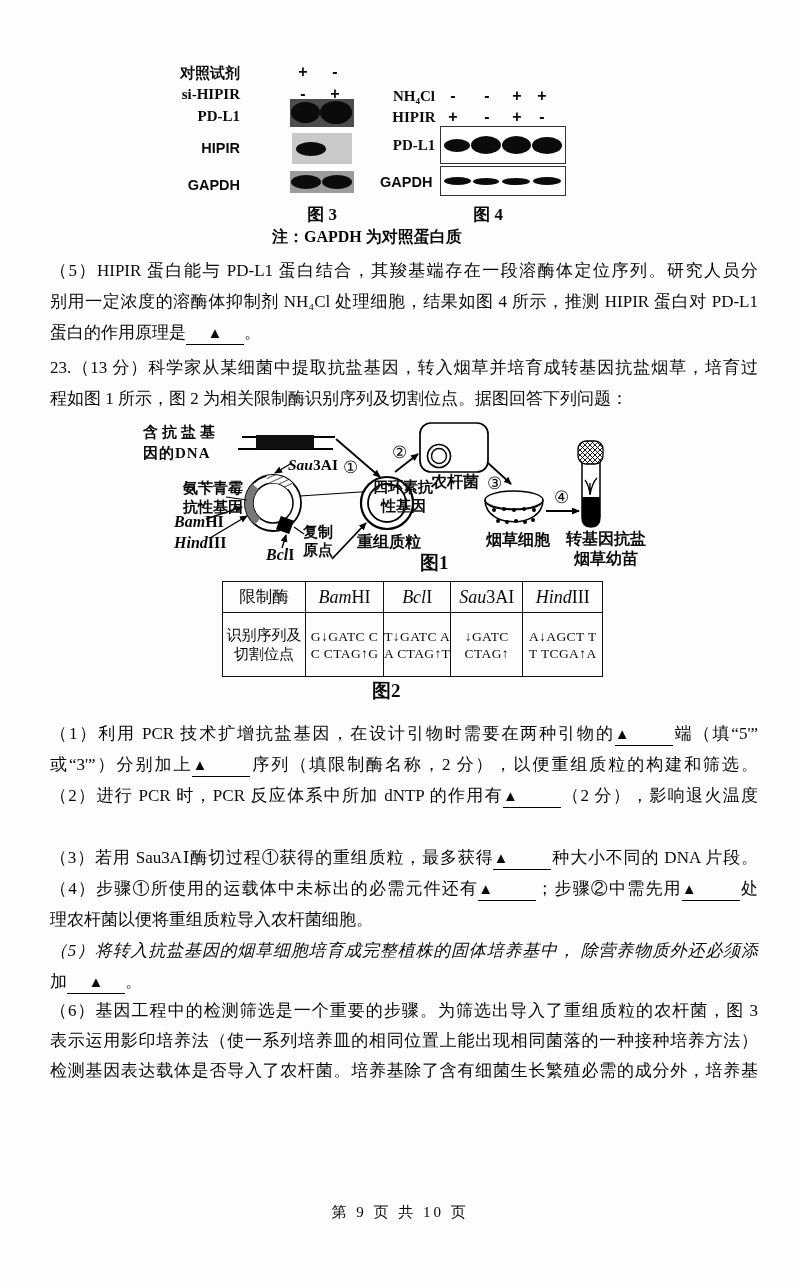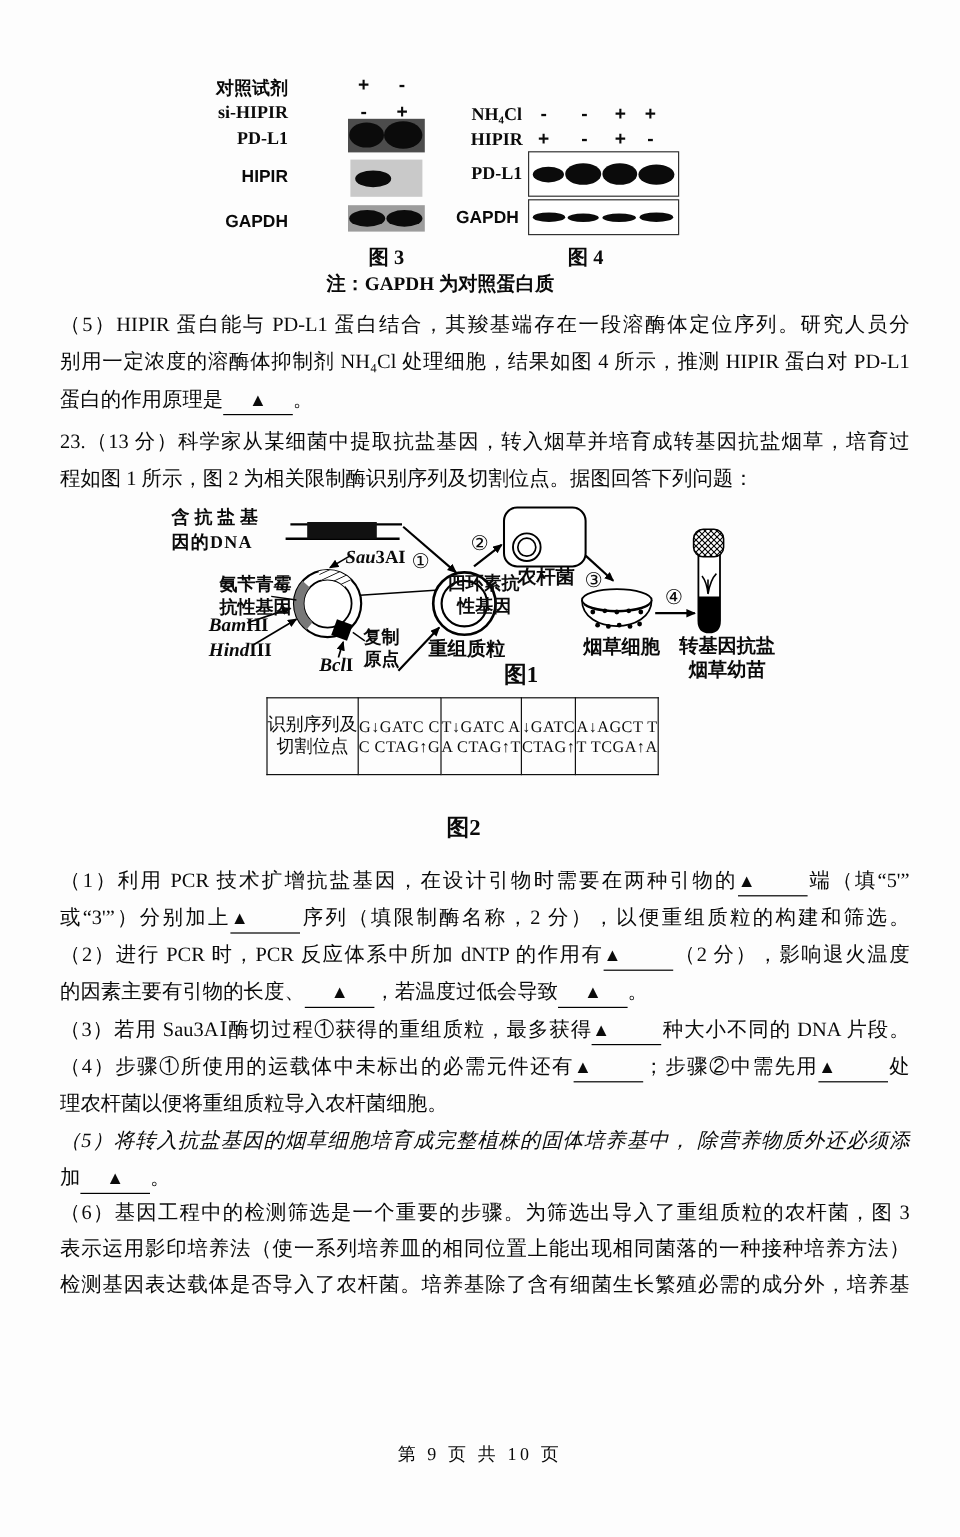--- a/index.html
+++ b/index.html
@@ -211,20 +211,27 @@
 
   <div class="step" style="left:343px;top:459px;">①</div>
   <div class="step" style="left:392px;top:444px;">②</div>
   <div class="step" style="left:487px;top:475px;">③</div>
   <div class="step" style="left:554px;top:489px;">④</div>
 
   <div class="dlab" style="left:420px;top:554px;font-size:19px;">图1</div>
 
   <table class="enz">
     <tbody>
+        <tr style="height:31px;">
+      <td style="width:82px;" class="colhead">限制酶</td>
+      <td style="width:77px;" class="enzname"><span class="it">Bam</span><span>HI</span></td>
+      <td style="width:65px;" class="enzname"><span class="it">Bcl</span><span>I</span></td>
+      <td style="width:71px;" class="enzname"><span class="it">Sau</span><span>3AI</span></td>
+      <td style="width:79px;" class="enzname"><span class="it">Hind</span><span>III</span></td>
+    </tr>
     <tr style="height:64px;">
       <td class="rowhead">
         <div>识别序列及</div>
         <div>切割位点</div>
       </td>
       <td class="seq">
         <div>G↓GATC C</div>
         <div>C CTAG↑G</div>
       </td>
       <td class="seq">
@@ -241,21 +248,20 @@
       </td>
     </tr>
   </tbody>
     </table>
   <div class="dlab" style="left:372px;top:682px;font-size:19px;">图2</div>
 
   <div class="tl full" style="top:722px;">（1）利用 PCR 技术扩增抗盐基因，在设计引物时需要在两种引物的<span class="blank">▲</span>端（填“5'”</div>
   <div class="tl full" style="top:753px;">或“3'”）分别加上<span class="blank">▲</span>序列（填限制酶名称，2 分），以便重组质粒的构建和筛选。</div>
 
   <div class="tl full" style="top:784px;">（2）进行 PCR 时，PCR 反应体系中所加 dNTP 的作用有<span class="blank">▲</span>（2 分），影响退火温度</div>
-  <div class="tl" style="top:815px;">的因素主要有引物的长度、<span class="blank">▲</span>，若温度过低会导致<span class="blank">▲</span>。</div>
 
   <div class="tl full" style="top:846px;">（3）若用 Sau3AⅠ酶切过程①获得的重组质粒，最多获得<span class="blank">▲</span>种大小不同的 DNA 片段。</div>
 
   <div class="tl full" style="top:877px;">（4）步骤①所使用的运载体中未标出的必需元件还有<span class="blank">▲</span>；步骤②中需先用<span class="blank">▲</span>处</div>
   <div class="tl" style="top:908px;">理农杆菌以便将重组质粒导入农杆菌细胞。</div>
 
   <div class="tl full" style="top:939px;font-style:italic;">（5）将转入抗盐基因的烟草细胞培育成完整植株的固体培养基中， 除营养物质外还必须添</div>
   <div class="tl" style="top:970px;">加<span class="blank">▲</span>。</div>
 
   <div class="tl full" style="top:999px;">（6）基因工程中的检测筛选是一个重要的步骤。为筛选出导入了重组质粒的农杆菌，图 3</div>

